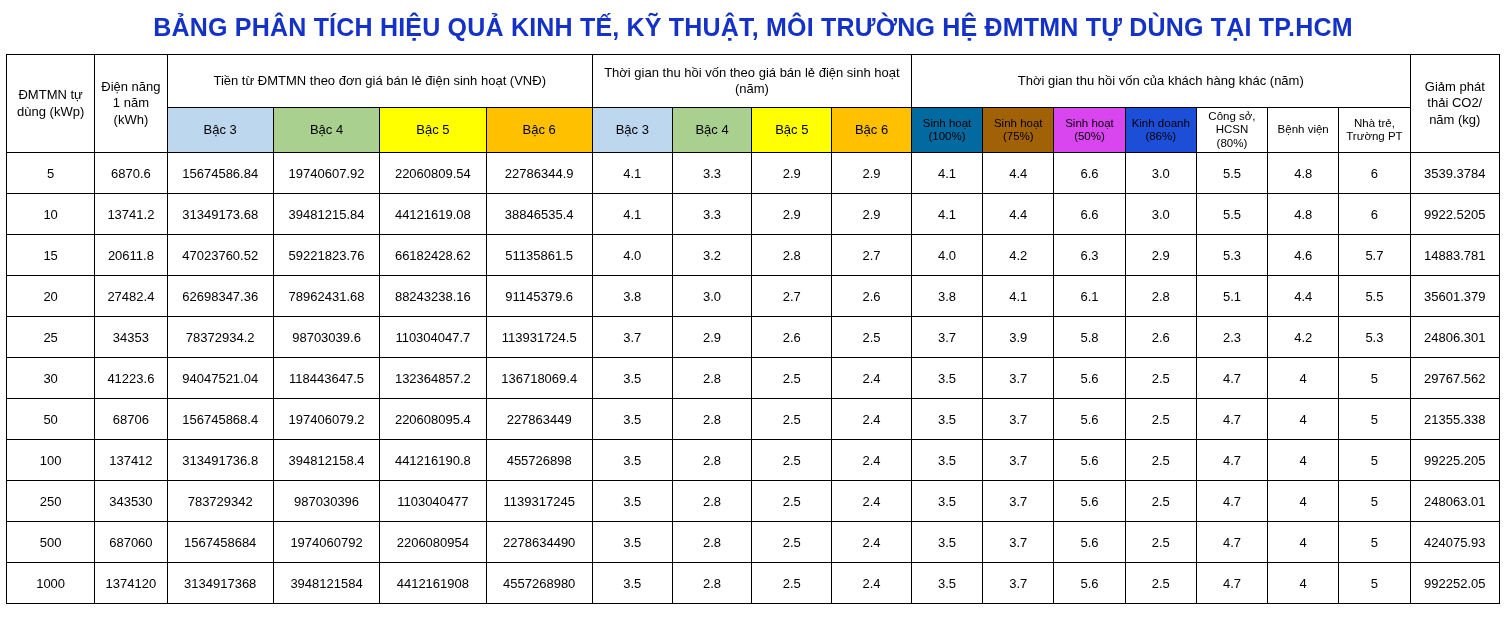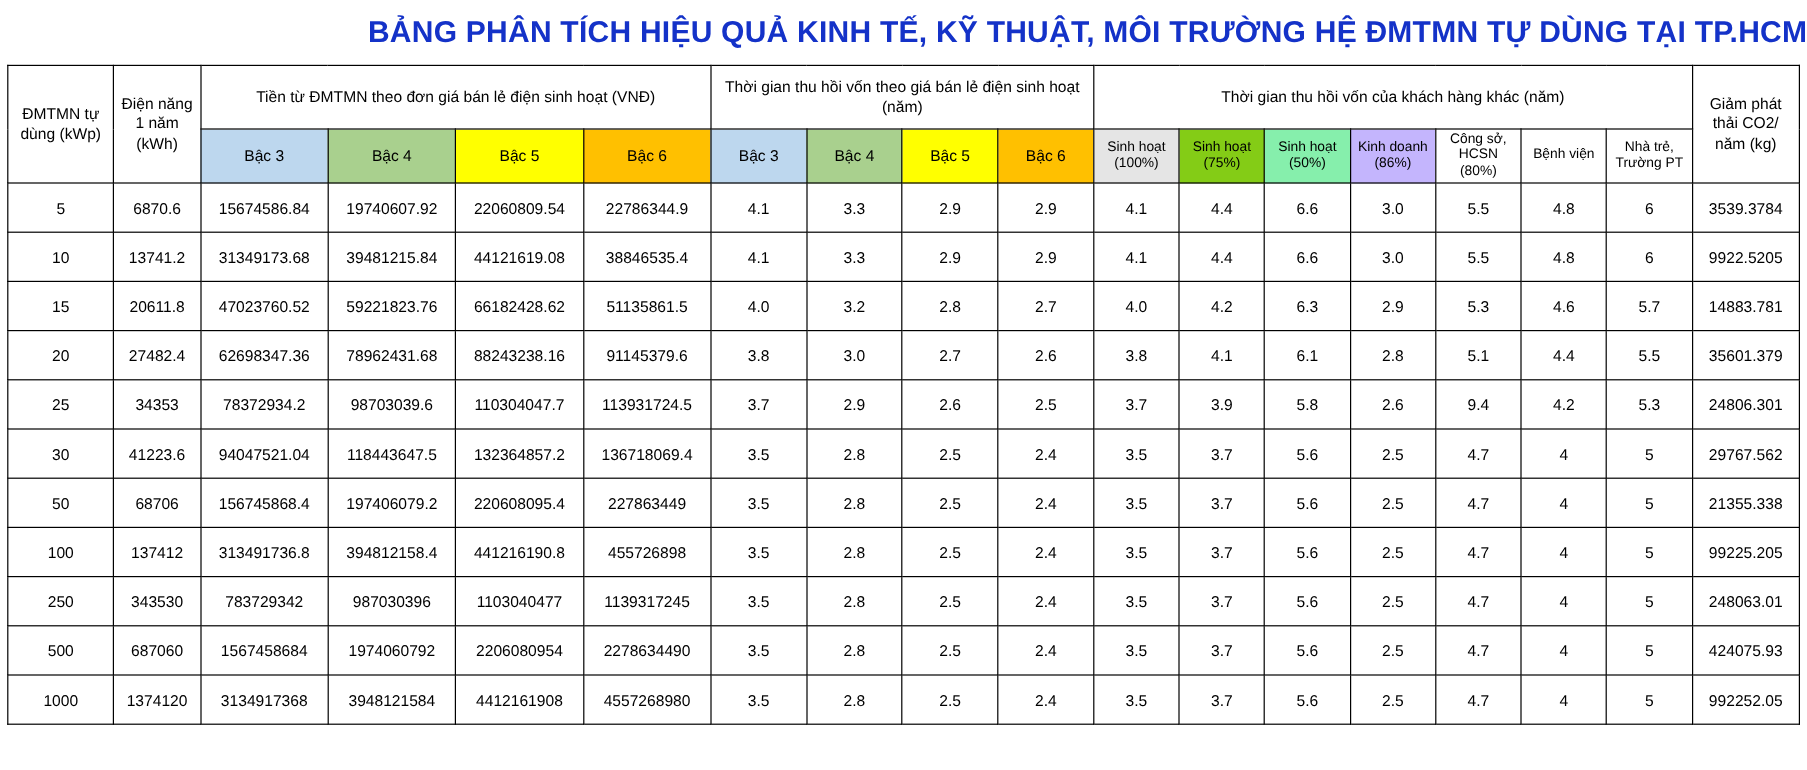--- a/index.html
+++ b/index.html
@@ -8,21 +8,21 @@
     background: #ffffff;
   }
   body {
     width: 1506px;
     height: 642px;
     font-family: "Liberation Sans", sans-serif;
     color: #000000;
     overflow: hidden;
   }
   #page-title {
-    text-align: right;
+    text-align: center;
     color: #1432C8;
     font-size: 25px;
     font-weight: bold;
     letter-spacing: 0.2px;
     padding-top: 13px;
     padding-bottom: 12px;
     white-space: nowrap;
   }
   table.main {
     border-collapse: collapse;
@@ -109,24 +109,24 @@
     </tr>
     <tr>
       <th class="sub" style="background:#BDD7EE">Bậc 3</th>
       <th class="sub" style="background:#A9D08E">Bậc 4</th>
       <th class="sub" style="background:#FFFF00">Bậc 5</th>
       <th class="sub" style="background:#FFC000">Bậc 6</th>
       <th class="sub" style="background:#BDD7EE">Bậc 3</th>
       <th class="sub" style="background:#A9D08E">Bậc 4</th>
       <th class="sub" style="background:#FFFF00">Bậc 5</th>
       <th class="sub" style="background:#FFC000">Bậc 6</th>
-      <th class="sub small" style="background:#e5e5e5">Sinh hoạt (100%)</th>
-      <th class="sub small" style="background:#84cc16">Sinh hoạt (75%)</th>
-      <th class="sub small" style="background:#86efac">Sinh hoạt (50%)</th>
-      <th class="sub small" style="background:#c4b5fd">Kinh doanh (86%)</th>
+      <th class="sub small" style="background:#0369a1">Sinh hoạt (100%)</th>
+      <th class="sub small" style="background:#a16207">Sinh hoạt (75%)</th>
+      <th class="sub small" style="background:#d946ef">Sinh hoạt (50%)</th>
+      <th class="sub small" style="background:#1d4ed8">Kinh doanh (86%)</th>
       <th class="sub small">Công sở, HCSN (80%)</th>
       <th class="sub small">Bệnh viện</th>
       <th class="sub small">Nhà trẻ, Trường PT</th>
     </tr>
   </thead>
   <tbody id="table-body">
       <tr>
         <td>5</td>
         <td>6870.6</td>
         <td>15674586.84</td>
@@ -214,21 +214,21 @@
         <td>110304047.7</td>
         <td>113931724.5</td>
         <td>3.7</td>
         <td>2.9</td>
         <td>2.6</td>
         <td>2.5</td>
         <td>3.7</td>
         <td>3.9</td>
         <td>5.8</td>
         <td>2.6</td>
-        <td>9.4</td>
+        <td>2.3</td>
         <td>4.2</td>
         <td>5.3</td>
         <td>24806.301</td>
       </tr>
       <tr>
         <td>30</td>
         <td>41223.6</td>
         <td>94047521.04</td>
         <td>118443647.5</td>
         <td>132364857.2</td>

